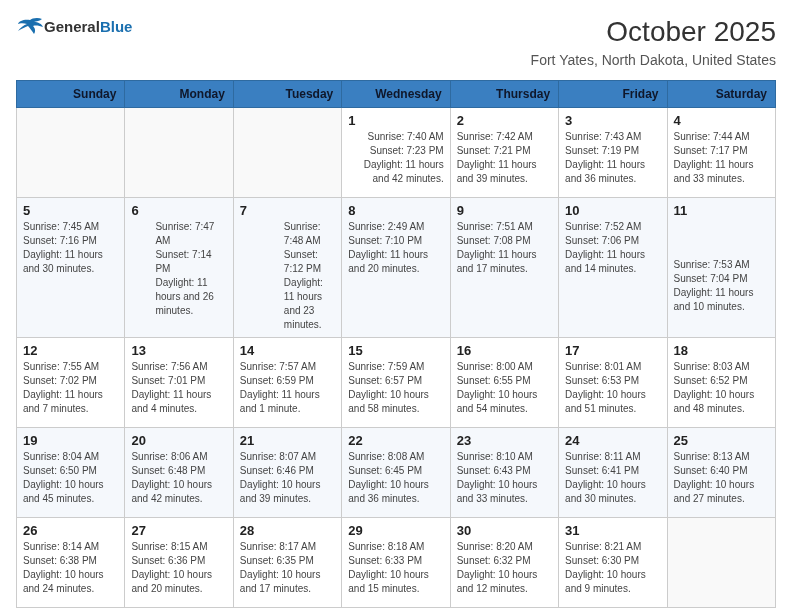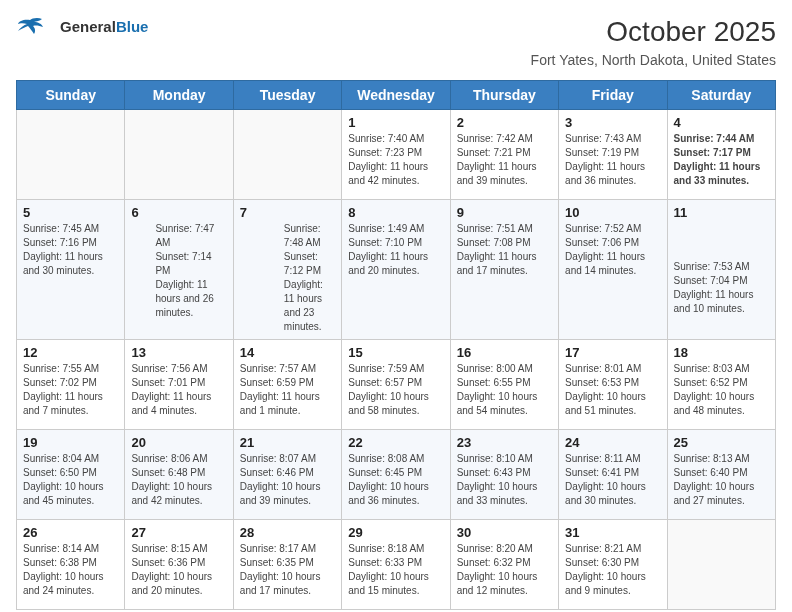--- a/index.html
+++ b/index.html
@@ -12,42 +12,42 @@
     }
     .header {
       display: flex;
       justify-content: space-between;
       align-items: flex-start;
       margin-bottom: 12px;
     }
     .logo {
       display: flex;
       align-items: center;
-      gap: 16px;
+      gap: 0;
     }
     .logo-text-general { font-size: 15px; font-weight: bold; color: #333; }
     .logo-text-blue { font-size: 15px; font-weight: bold; color: #1a6faf; }
     .logo-bird {
       width: 28px;
       height: 22px;
     }
     .title-block { text-align: right; }
     .month-title { font-size: 28px; color: #333; font-weight: normal; }
     .location { font-size: 14px; color: #555; margin-top: 4px; }
     .calendar {
       width: 100%;
       border-collapse: collapse;
       border: 1px solid #ccc;
     }
     .calendar th {
       background-color: #3a7fc1;
-      color: #ffffff;
-      text-align: center;
+      color: #0f172a;
+      text-align: right;
       padding: 6px 8px;
-      font-size: 14px;
+      font-size: 12px;
       border: 1px solid #2e6aa0;
     }
     .calendar td {
       vertical-align: top;
       border: 1px solid #ccc;
       padding: 5px 6px;
       width: calc(100% / 7);
       height: 90px;
       background: #fff;
     }
@@ -97,39 +97,39 @@
         <th>Saturday</th>
       </tr>
   </thead>
   <tbody id="calendar-body">
   <tr>
         <td class="empty-cell"></td>
         <td class="empty-cell"></td>
         <td class="empty-cell"></td>
         <td>
           <span class="day-num">1</span>
-          <div class="day-info" style="white-space: pre-line;">Sunrise: 7:40 AM
+          <div class="day-info" style="white-space: pre-line; text-align: right;">Sunrise: 7:40 AM
 Sunset: 7:23 PM
 Daylight: 11 hours and 42 minutes.</div>
         </td>
         <td>
           <span class="day-num">2</span>
           <div class="day-info" style="white-space: pre-line;">Sunrise: 7:42 AM
 Sunset: 7:21 PM
 Daylight: 11 hours and 39 minutes.</div>
         </td>
         <td>
           <span class="day-num">3</span>
           <div class="day-info" style="white-space: pre-line;">Sunrise: 7:43 AM
 Sunset: 7:19 PM
 Daylight: 11 hours and 36 minutes.</div>
         </td>
         <td>
           <span class="day-num">4</span>
-          <div class="day-info" style="white-space: pre-line; font-weight: bold;">Sunrise: 7:44 AM
+          <div class="day-info" style="white-space: pre-line;">Sunrise: 7:44 AM
 Sunset: 7:17 PM
 Daylight: 11 hours and 33 minutes.</div>
         </td>
       </tr>
       <tr>
         <td>
           <span class="day-num">5</span>
           <div class="day-info" style="white-space: pre-line;">Sunrise: 7:45 AM
 Sunset: 7:16 PM
 Daylight: 11 hours and 30 minutes.</div>
@@ -141,21 +141,21 @@
 Daylight: 11 hours and 26 minutes.</div>
         </td>
         <td>
           <span class="day-num">7</span>
           <div class="day-info" style="white-space: pre-line; margin-left: 44px;">Sunrise: 7:48 AM
 Sunset: 7:12 PM
 Daylight: 11 hours and 23 minutes.</div>
         </td>
         <td>
           <span class="day-num">8</span>
-          <div class="day-info" style="white-space: pre-line;">Sunrise: 1:49 AM
+          <div class="day-info" style="white-space: pre-line;">Sunrise: 2:49 AM
 Sunset: 7:10 PM
 Daylight: 11 hours and 20 minutes.</div>
         </td>
         <td>
           <span class="day-num">9</span>
           <div class="day-info" style="white-space: pre-line;">Sunrise: 7:51 AM
 Sunset: 7:08 PM
 Daylight: 11 hours and 17 minutes.</div>
         </td>
         <td>

